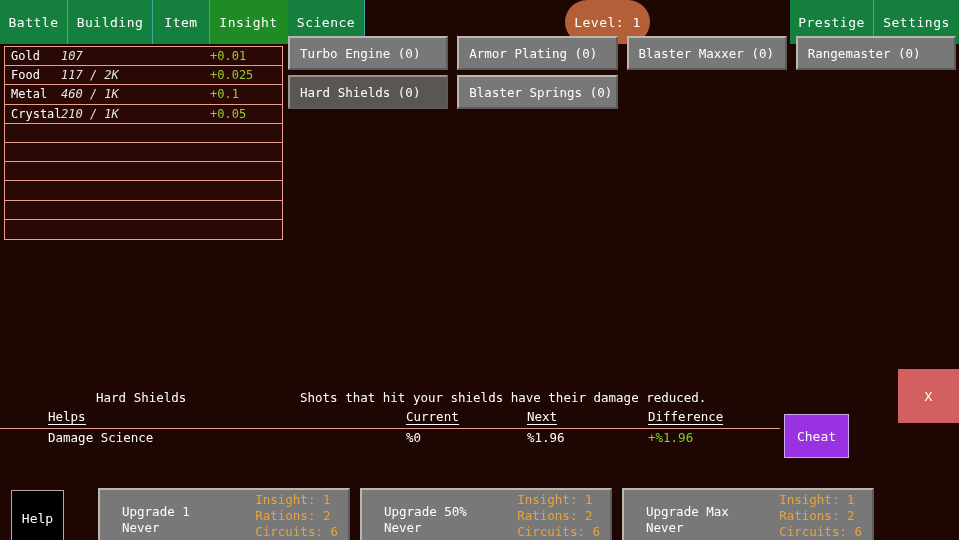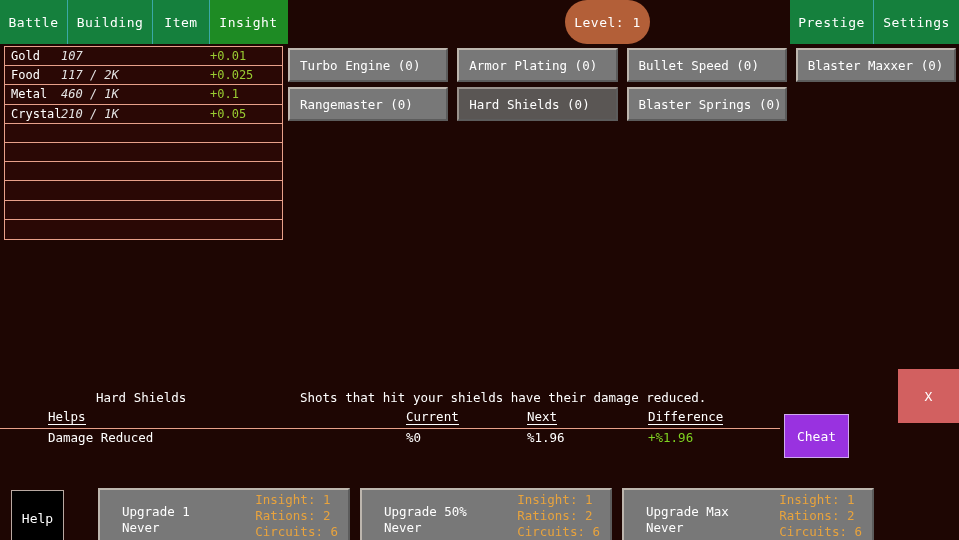--- a/index.html
+++ b/index.html
@@ -86,21 +86,21 @@
   .res-rate {
     position: absolute;
     left: 205px;
     color: #9acd32;
     white-space: nowrap;
   }
 
   
   #sci-grid {
     position: absolute;
-    left: 288px; top: 48px;
+    left: 288px; top: 36px;
     width: 668px;
     display: grid;
     grid-template-columns: repeat(4, 1fr);
     grid-auto-rows: 34px;
     column-gap: 9px;
     row-gap: 5px;
     text-align: right;
   }
   .sci-btn {
     background: #787878;
@@ -269,20 +269,21 @@
   }
 </style>
 </head>
 <body>
 
 <div id="topbar">
     <div class="tab" style="left: 0px; width: 68px;">Battle</div>
     <div class="tab" style="left: 68px; width: 85px;">Building</div>
     <div class="tab" style="left: 153px; width: 57px;">Item</div>
     <div class="tab active" style="left: 210px; width: 78px;">Insight</div>
+    <div class="tab" style="left: 288px; width: 77px;">Science</div>
     <div class="tab level" style="left: 565px; width: 85px;">Level: 1</div>
     <div class="tab" style="left: 790px; width: 84px;">Prestige</div>
     <div class="tab noborder" style="left: 874px; width: 85px;">Settings</div>
   </div>
 
 <div id="resources">
     <div class="res-row">
       <span class="res-name">Gold</span>
       <span class="res-amt">107</span>
       <span class="res-rate">+0.01</span>
@@ -330,38 +331,37 @@
     <div class="res-row">
       <span class="res-name"></span>
       <span class="res-amt"></span>
       <span class="res-rate"></span>
     </div>
   </div>
 
 <div id="sci-grid">
     <div class="sci-btn">Turbo Engine (0)</div>
     <div class="sci-btn">Armor Plating (0)</div>
-    <div class="sci-btn">Bullet Speed (0)</div>
     <div class="sci-btn">Blaster Maxxer (0)</div>
     <div class="sci-btn">Rangemaster (0)</div>
     <div class="sci-btn selected">Hard Shields (0)</div>
     <div class="sci-btn">Blaster Springs (0)</div>
   </div>
 
 <div id="detail">
   <div id="detail-title">Hard Shields</div>
   <div id="detail-desc">Shots that hit your shields have their damage reduced.</div>
   <div id="detail-head">
     <span class="dcol" id="c-helps">Helps</span>
     <span class="dcol" id="c-current">Current</span>
     <span class="dcol" id="c-next">Next</span>
     <span class="dcol" id="c-diff">Difference</span>
   </div>
   <div id="detail-row">
-    <span class="dval" id="v-label">Damage Reduced</span>
+    <span class="dval" id="v-label">Damage Science</span>
     <span class="dval" id="v-current">%0</span>
     <span class="dval" id="v-next">%1.96</span>
     <span class="dval" id="v-diff">+%1.96</span>
   </div>
 </div>
 
 <div id="cheat-btn">Cheat</div>
 <div id="close-btn">X</div>
 
 <div id="help-btn">Help</div>

